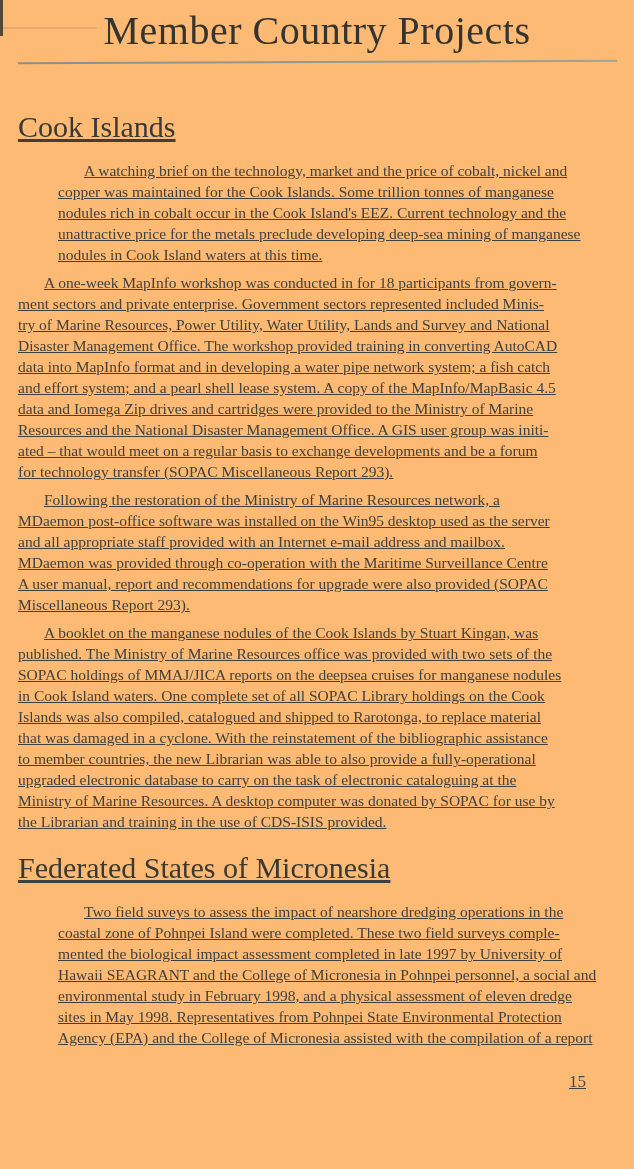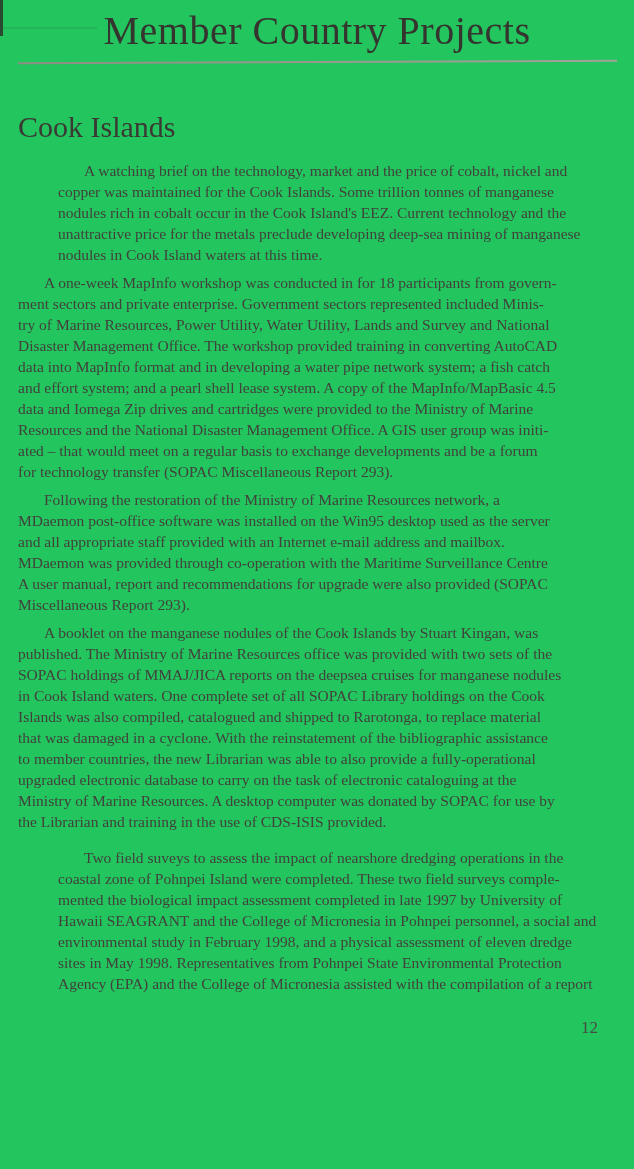--- a/index.html
+++ b/index.html
@@ -1,20 +1,20 @@
 <!DOCTYPE html>
 <html><head>
 <meta charset="utf-8">
 <style>
   html, body { margin: 0; padding: 0; }
   .page {
     position: relative;
     width: 634px;
     height: 1169px;
-    background: #22c55e;
+    background: #fdba74;
     font-family: "Liberation Serif", serif;
     color: #403f3b;
     overflow: hidden;
     box-sizing: border-box;
   }
   .scan-edge-top-left {
     position: absolute;
     left: 0; top: 0;
     width: 3px; height: 36px;
     background: #2a2a26;
@@ -35,21 +35,22 @@
     letter-spacing: 0.5px;
     color: #35342e;
   }
   .title-rule {
     height: 2px;
     background: linear-gradient(to right, #8e8e84, #a2a299);
     margin: 7px 17px 0 18px;
     transform: rotate(-0.25deg);
   }
   .content {
-    padding: 0 16px 0 18px;
+    padding: 0 28px 0 18px;
+    text-decoration: underline;
   }
   .section-heading {
     font-size: 30px;
     font-weight: 400;
     line-height: 1.2;
     color: #3a3933;
     margin: 0;
   }
   .section-heading.first { margin-top: 46px; }
   .section-heading.second { margin-top: 18px; }
@@ -108,23 +109,24 @@
 published. The Ministry of Marine Resources office was provided with two sets of the
 SOPAC holdings of MMAJ/JICA reports on the deepsea cruises for manganese nodules
 in Cook Island waters. One complete set of all SOPAC Library holdings on the Cook
 Islands was also compiled, catalogued and shipped to Rarotonga, to replace material
 that was damaged in a cyclone. With the reinstatement of the bibliographic assistance
 to member countries, the new Librarian was able to also provide a fully-operational
 upgraded electronic database to carry on the task of electronic cataloguing at the
 Ministry of Marine Resources. A desktop computer was donated by SOPAC for use by
 the Librarian and training in the use of CDS-ISIS provided.</p>
 
+    <h2 class="section-heading second">Federated States of Micronesia</h2>
     <p class="body-para lead">Two field suveys to assess the impact of nearshore dredging operations in the
 coastal zone of Pohnpei Island were completed. These two field surveys comple-
 mented the biological impact assessment completed in late 1997 by University of
 Hawaii SEAGRANT and the College of Micronesia in Pohnpei personnel, a social and
 environmental study in February 1998, and a physical assessment of eleven dredge
 sites in May 1998. Representatives from Pohnpei State Environmental Protection
 Agency (EPA) and the College of Micronesia assisted with the compilation of a report</p>
 
-    <div class="page-number">12</div>
+    <div class="page-number">15</div>
   </div>
 </div>
 
 </body></html>

